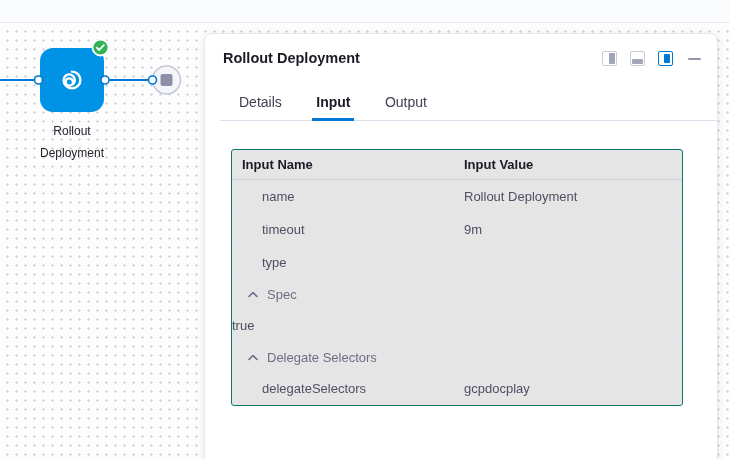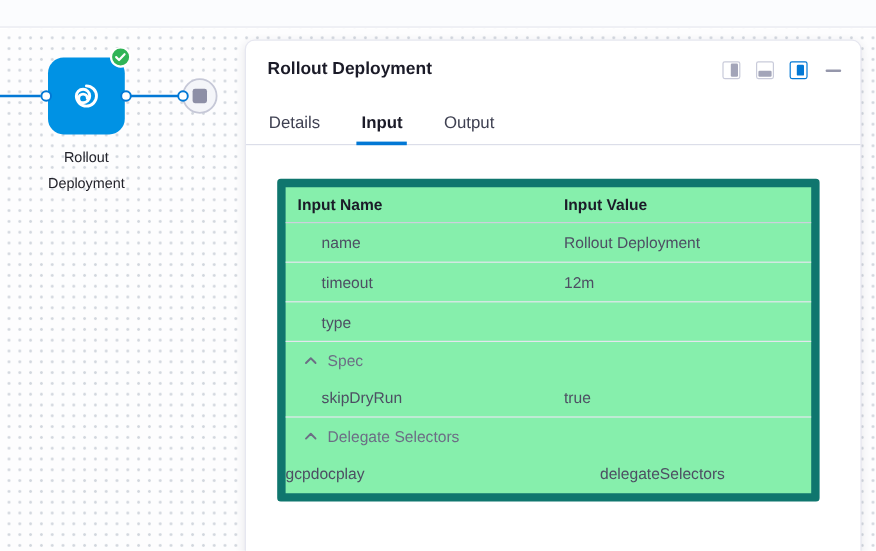--- a/index.html
+++ b/index.html
@@ -69,35 +69,35 @@
     content:""; position:absolute; top:2px; bottom:2px; right:2px; width:6px;
     background:#0278d5; border-radius:1px;
   }
   .minimize {
     width:13px; height:2px; background:#9597ab; border-radius:1px;
     margin-left:15px; cursor:pointer;
   }
 
   
   .tabs {
-    position:absolute; left:0; right:0; top:56px;
+    position:absolute; left:15px; right:0; top:56px;
     padding-left:15px;
     border-bottom:1px solid #dcdee9;
   }
   .tab {
     display:inline-block; margin-right:22px; padding:4px 4px 8px 4px;
     font-size:14px; color:#3f4152; cursor:pointer;
     border-bottom:3px solid transparent; margin-bottom:-1px;
   }
   .tab.active { font-weight:bold; color:#1b1b28; border-bottom-color:#0278d5; }
 
   
   .table-card {
     position:absolute; left:26px; top:115px; width:452px;
-    background:#86efac; border:7px solid #0f766e; border-radius:3px;
+    background:#e5e5e5; border:1px solid #0f766e; border-radius:3px;
   }
   .trow { display:grid; grid-template-columns:232px 1fr; align-items:center; }
   .thead { height:30px; border-bottom:1px solid #cdd0dd; }
   .thead .cell { font-size:13px; font-weight:bold; color:#1b1b28; }
   .thead .cell.name { padding-left:10px; }
   .trow.item { height:33px; border-bottom:1px solid #e5e6ef; }
   .trow.item .cell { font-size:13px; color:#4d4f63; }
   .trow.item .cell.name { padding-left:30px; }
   #rows .trow:last-child { border-bottom:none; }
   .trow.group {
@@ -168,49 +168,48 @@
     </div>
     <div id="rows">
 
   <div class="trow item">
     <div class="cell name">name</div>
     <div class="cell value">Rollout Deployment</div>
   </div>
 
   <div class="trow item">
     <div class="cell name">timeout</div>
-    <div class="cell value">12m</div>
+    <div class="cell value">9m</div>
   </div>
 
   <div class="trow item">
     <div class="cell name">type</div>
   </div>
 
   <div class="trow group">
     <span class="chev">
       <svg width="10" height="7" viewBox="0 0 10 7">
         <path d="M1 5.5 L5 1.5 L9 5.5" fill="none" stroke="#6c6e85" stroke-width="1.6" stroke-linecap="round" stroke-linejoin="round"></path>
       </svg>
     </span>
     <span class="gname">Spec</span>
   </div>
 
   <div class="trow item">
-    <div class="cell name">skipDryRun</div>
     <div class="cell value">true</div>
   </div>
 
   <div class="trow group">
     <span class="chev">
       <svg width="10" height="7" viewBox="0 0 10 7">
         <path d="M1 5.5 L5 1.5 L9 5.5" fill="none" stroke="#6c6e85" stroke-width="1.6" stroke-linecap="round" stroke-linejoin="round"></path>
       </svg>
     </span>
     <span class="gname">Delegate Selectors</span>
   </div>
 
   <div class="trow item">
+    <div class="cell name">delegateSelectors</div>
     <div class="cell value">gcpdocplay</div>
-    <div class="cell name">delegateSelectors</div>
   </div>
 </div>
   </div>
 </div>
 
 </body></html>

